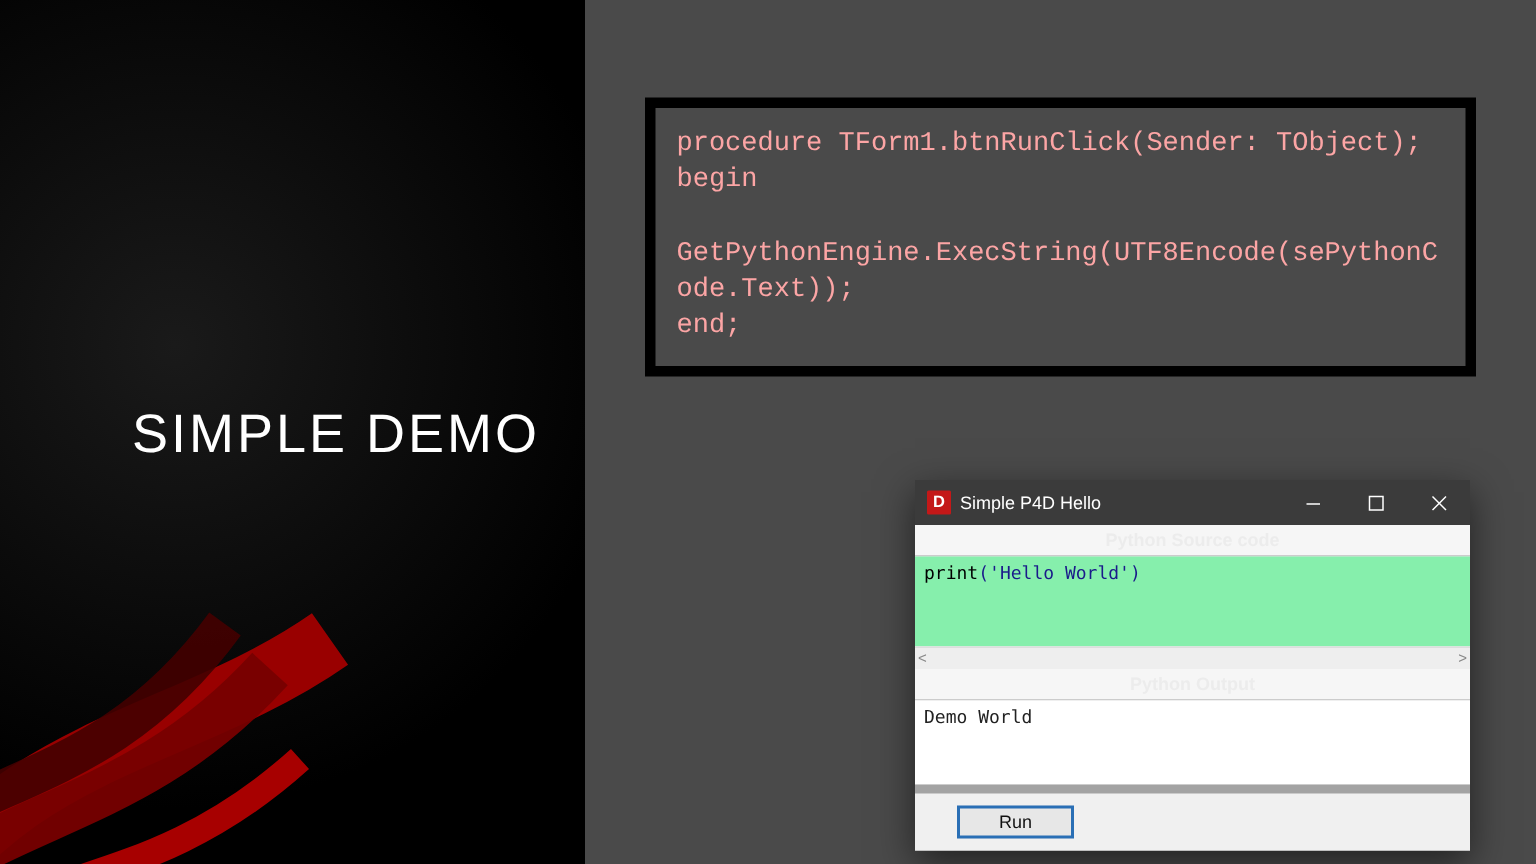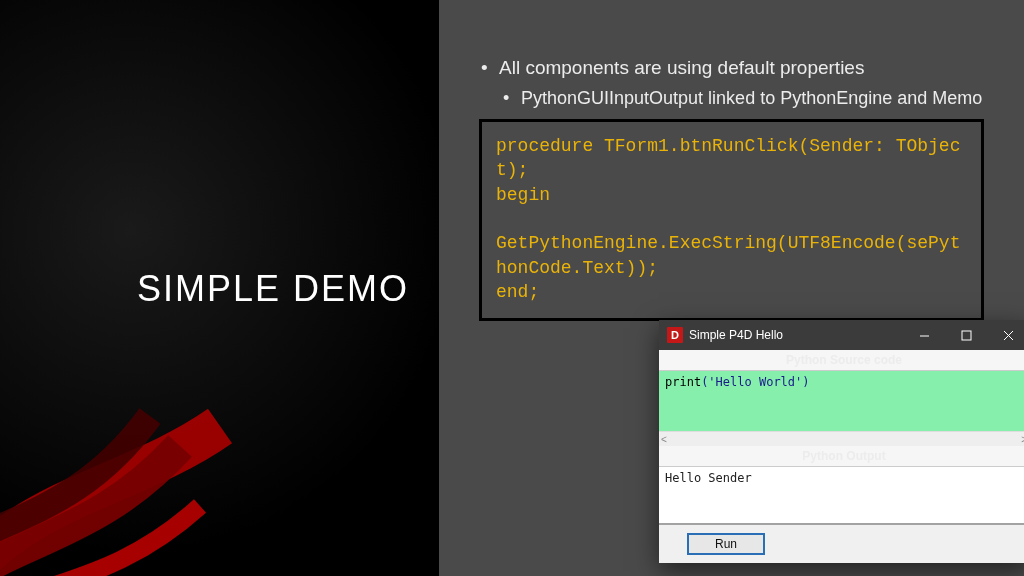--- a/index.html
+++ b/index.html
@@ -1,19 +1,19 @@
 <!DOCTYPE html>
 <html><head>
 <meta charset="utf-8">
 <style>
   * { margin: 0; padding: 0; box-sizing: border-box; }
   html, body { width: 1024px; height: 576px; overflow: hidden; font-family: "Segoe UI", Arial, sans-serif; }
   .slide { display: flex; width: 100%; height: 100%; }
   .left {
-    width: 439px; height: 100%;
+    width: 390px; height: 100%;
     background: radial-gradient(circle at 30% 40%, #1a1a1a 0%, #000 70%);
     position: relative;
     display: flex; flex-direction: column; justify-content: center; align-items: flex-end;
     padding-right: 30px;
     overflow: hidden;
   }
   .title {
     color: #fff;
     font-size: 36px;
     font-weight: 300;
@@ -36,26 +36,26 @@
     padding: 55px 40px 20px 40px;
     position: relative;
   }
   ul.top { list-style: none; font-size: 19px; font-weight: 300; }
   ul.top > li { position: relative; padding-left: 20px; margin-bottom: 10px; line-height: 1.35; }
   ul.top > li::before { content: "•"; position: absolute; left: 2px; top: 0; }
   ul.sub { list-style: none; margin-top: 6px; }
   ul.sub > li { position: relative; padding-left: 22px; font-size: 18px; line-height: 1.25; }
   ul.sub > li::before { content: "•"; position: absolute; left: 4px; top: 0; }
   .codebox {
-    border: 3px solid #000000;
+    border: 7px solid #000000;
     margin-top: 10px;
     padding: 12px 14px 14px 14px;
     font-family: Consolas, "Courier New", monospace;
     font-size: 18px;
-    color: #eab308;
+    color: #fca5a5;
     white-space: pre-wrap;
     word-break: break-all;
     line-height: 1.35;
   }
   
   .app {
     position: absolute;
     left: 220px;
     top: 320px;
     width: 370px;
@@ -122,21 +122,21 @@
     background: #fff;
     height: 56px;
     padding: 4px 6px;
     font-family: Consolas, monospace;
     font-size: 12px;
     color: #222;
   }
   .btn-row {
     padding: 8px;
     background: #f0f0f0;
-    border-top: 2px solid #a3a3a3;
+    border-top: 6px solid #a3a3a3;
   }
   .run-btn {
     display: inline-block;
     padding: 2px 26px;
     background: #e7e7e7;
     border: 2px solid #2a6fb5;
     font-size: 12px;
     color: #111;
     margin-left: 20px;
   }
@@ -153,26 +153,20 @@
       <path d="M 30 260 C 100 200, 180 220, 280 130" stroke="#e00" stroke-width="18" fill="none" opacity="0.7"></path>
       <path d="M 0 200 C 60 140, 150 150, 230 40" stroke="#400" stroke-width="26" fill="none" opacity="0.9"></path>
     </svg>
     <div class="title">
       <div>SIMPLE DEMO</div>
     </div>
   </div>
 
   <div class="right">
     <ul class="top">
-      <li>
-        <span>All components are using default properties</span>
-        <ul class="sub">
-          <li>PythonGUIInputOutput linked to PythonEngine and Memo</li>
-        </ul>
-      </li>
     </ul>
 
     <div class="codebox">procedure TForm1.btnRunClick(Sender: TObject);
 begin
 
 GetPythonEngine.ExecString(UTF8Encode(sePythonCode.Text));
 end;</div>
 
     <div class="app">
       <div class="titlebar">
@@ -199,21 +193,21 @@
       <div class="panel-head">Python Source code</div>
       <div class="src-area">
         <span class="kw-print">print</span><span class="paren">(</span><span class="str">'Hello World'</span><span class="paren">)</span>
       </div>
       <div class="scroll-row">
         <span>&lt;</span>
         <span>&gt;</span>
       </div>
 
       <div class="panel-head">Python Output</div>
-      <div class="out-area">Hello Sender</div>
+      <div class="out-area">Demo World</div>
 
       <div class="btn-row">
         <span class="run-btn">Run</span>
       </div>
     </div>
 
   </div>
 </div>
 
 </body></html>

